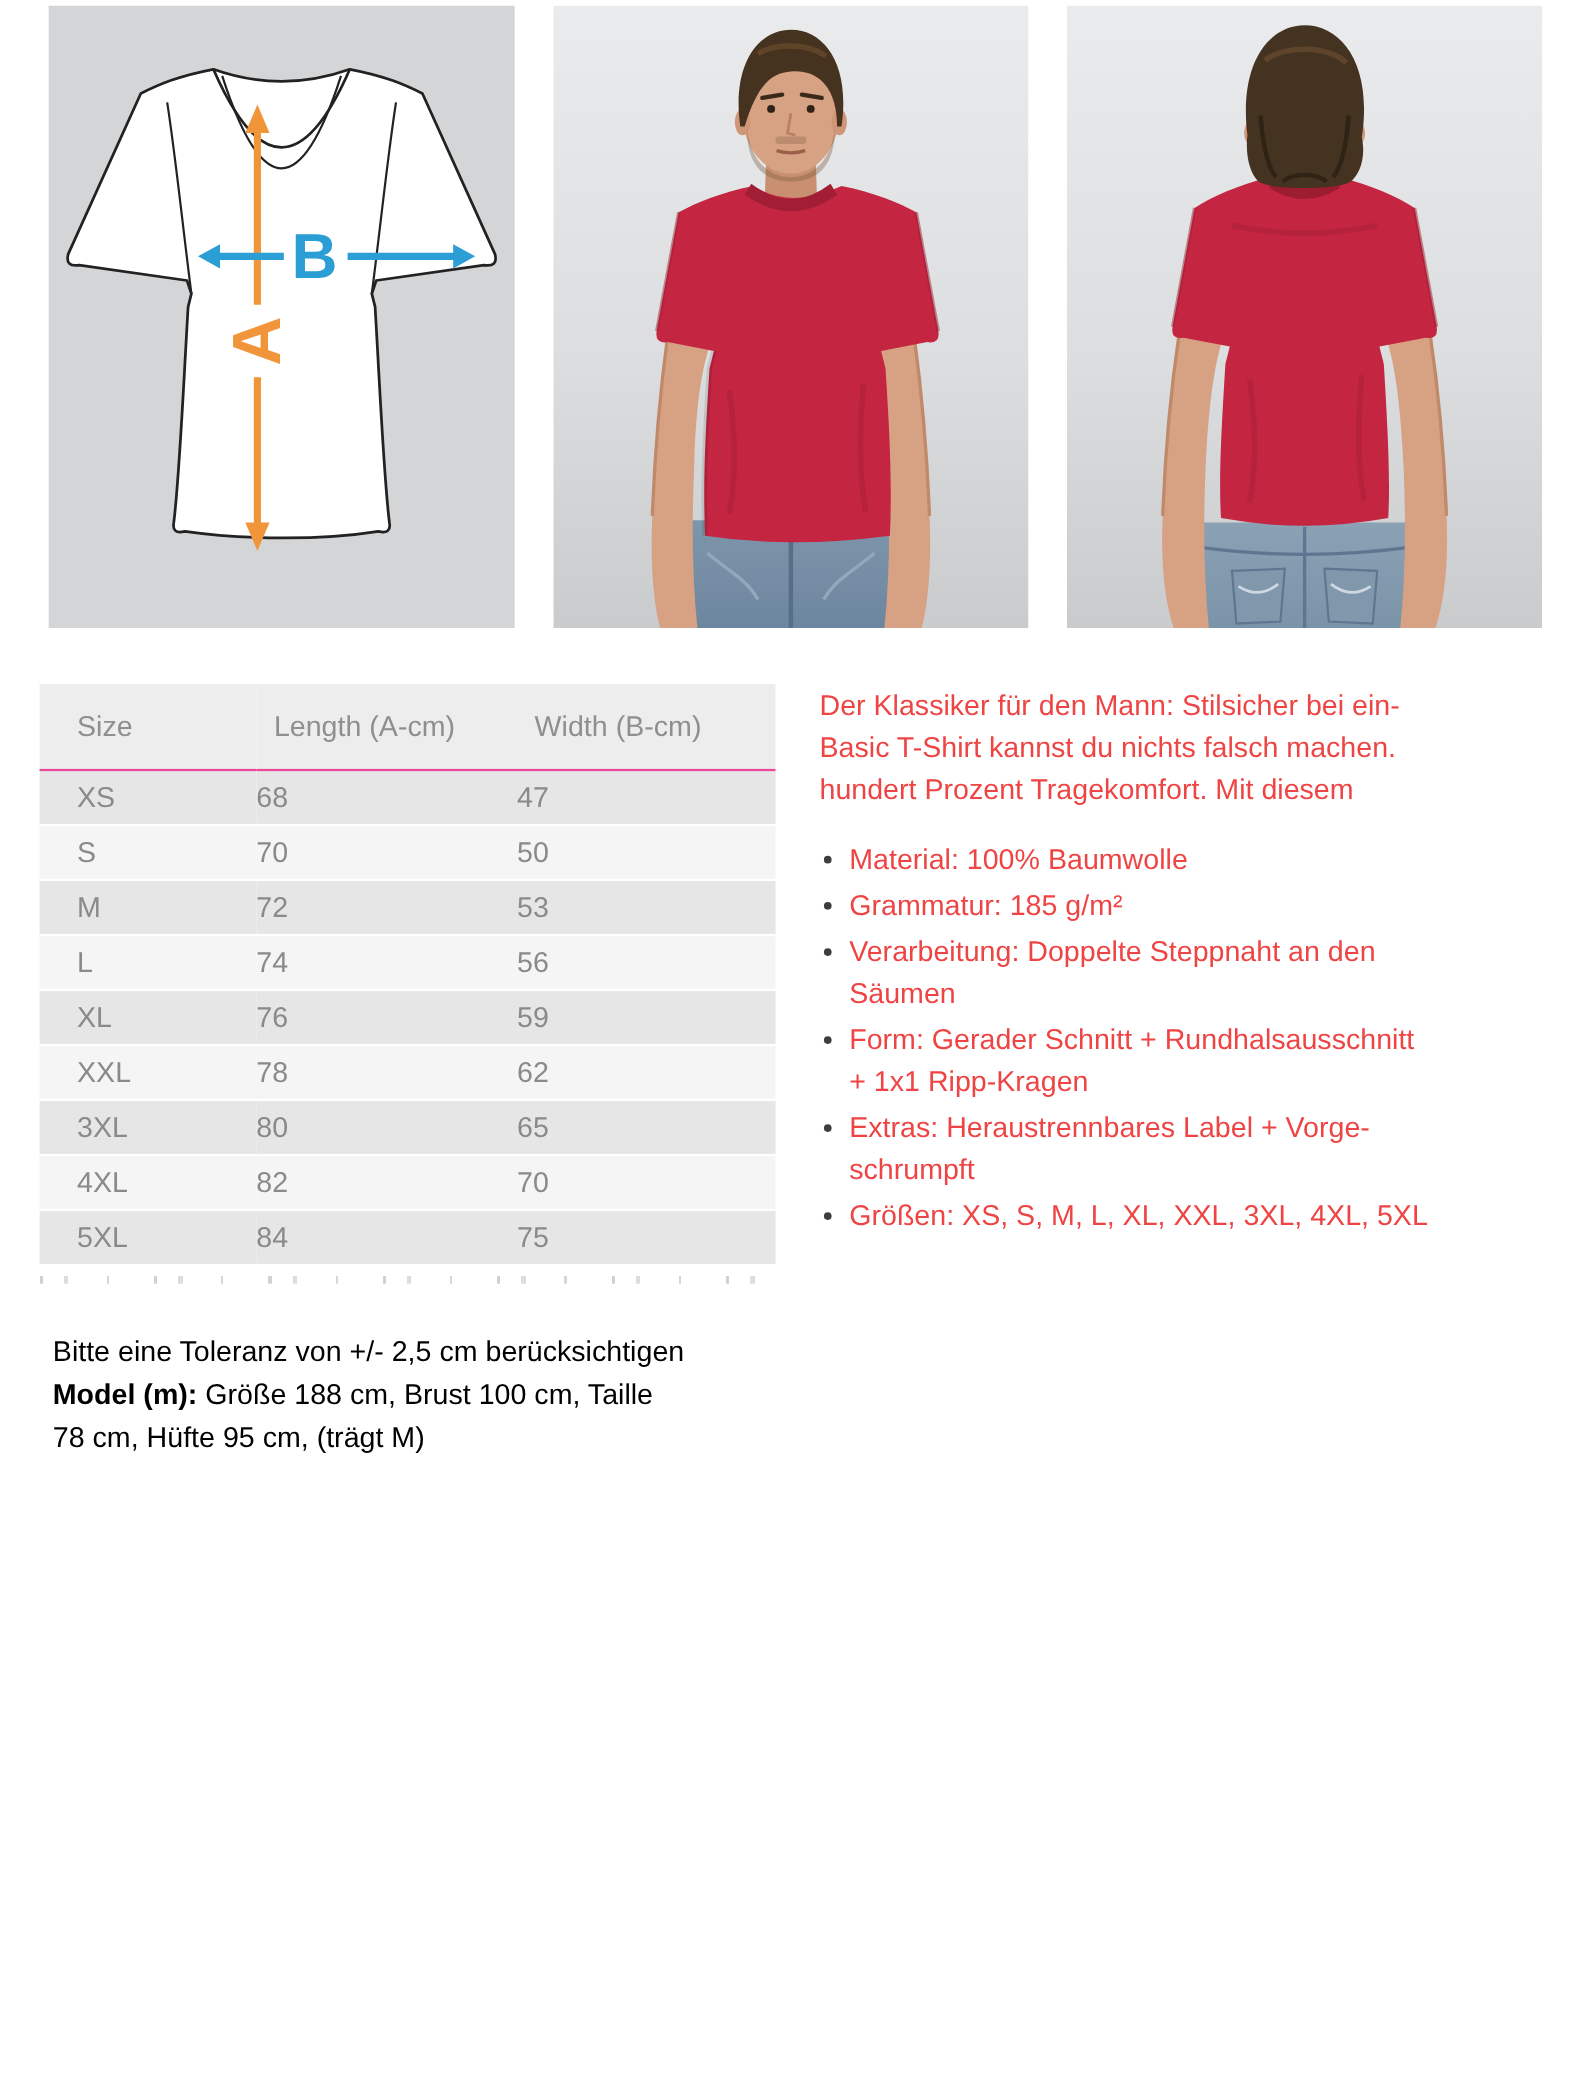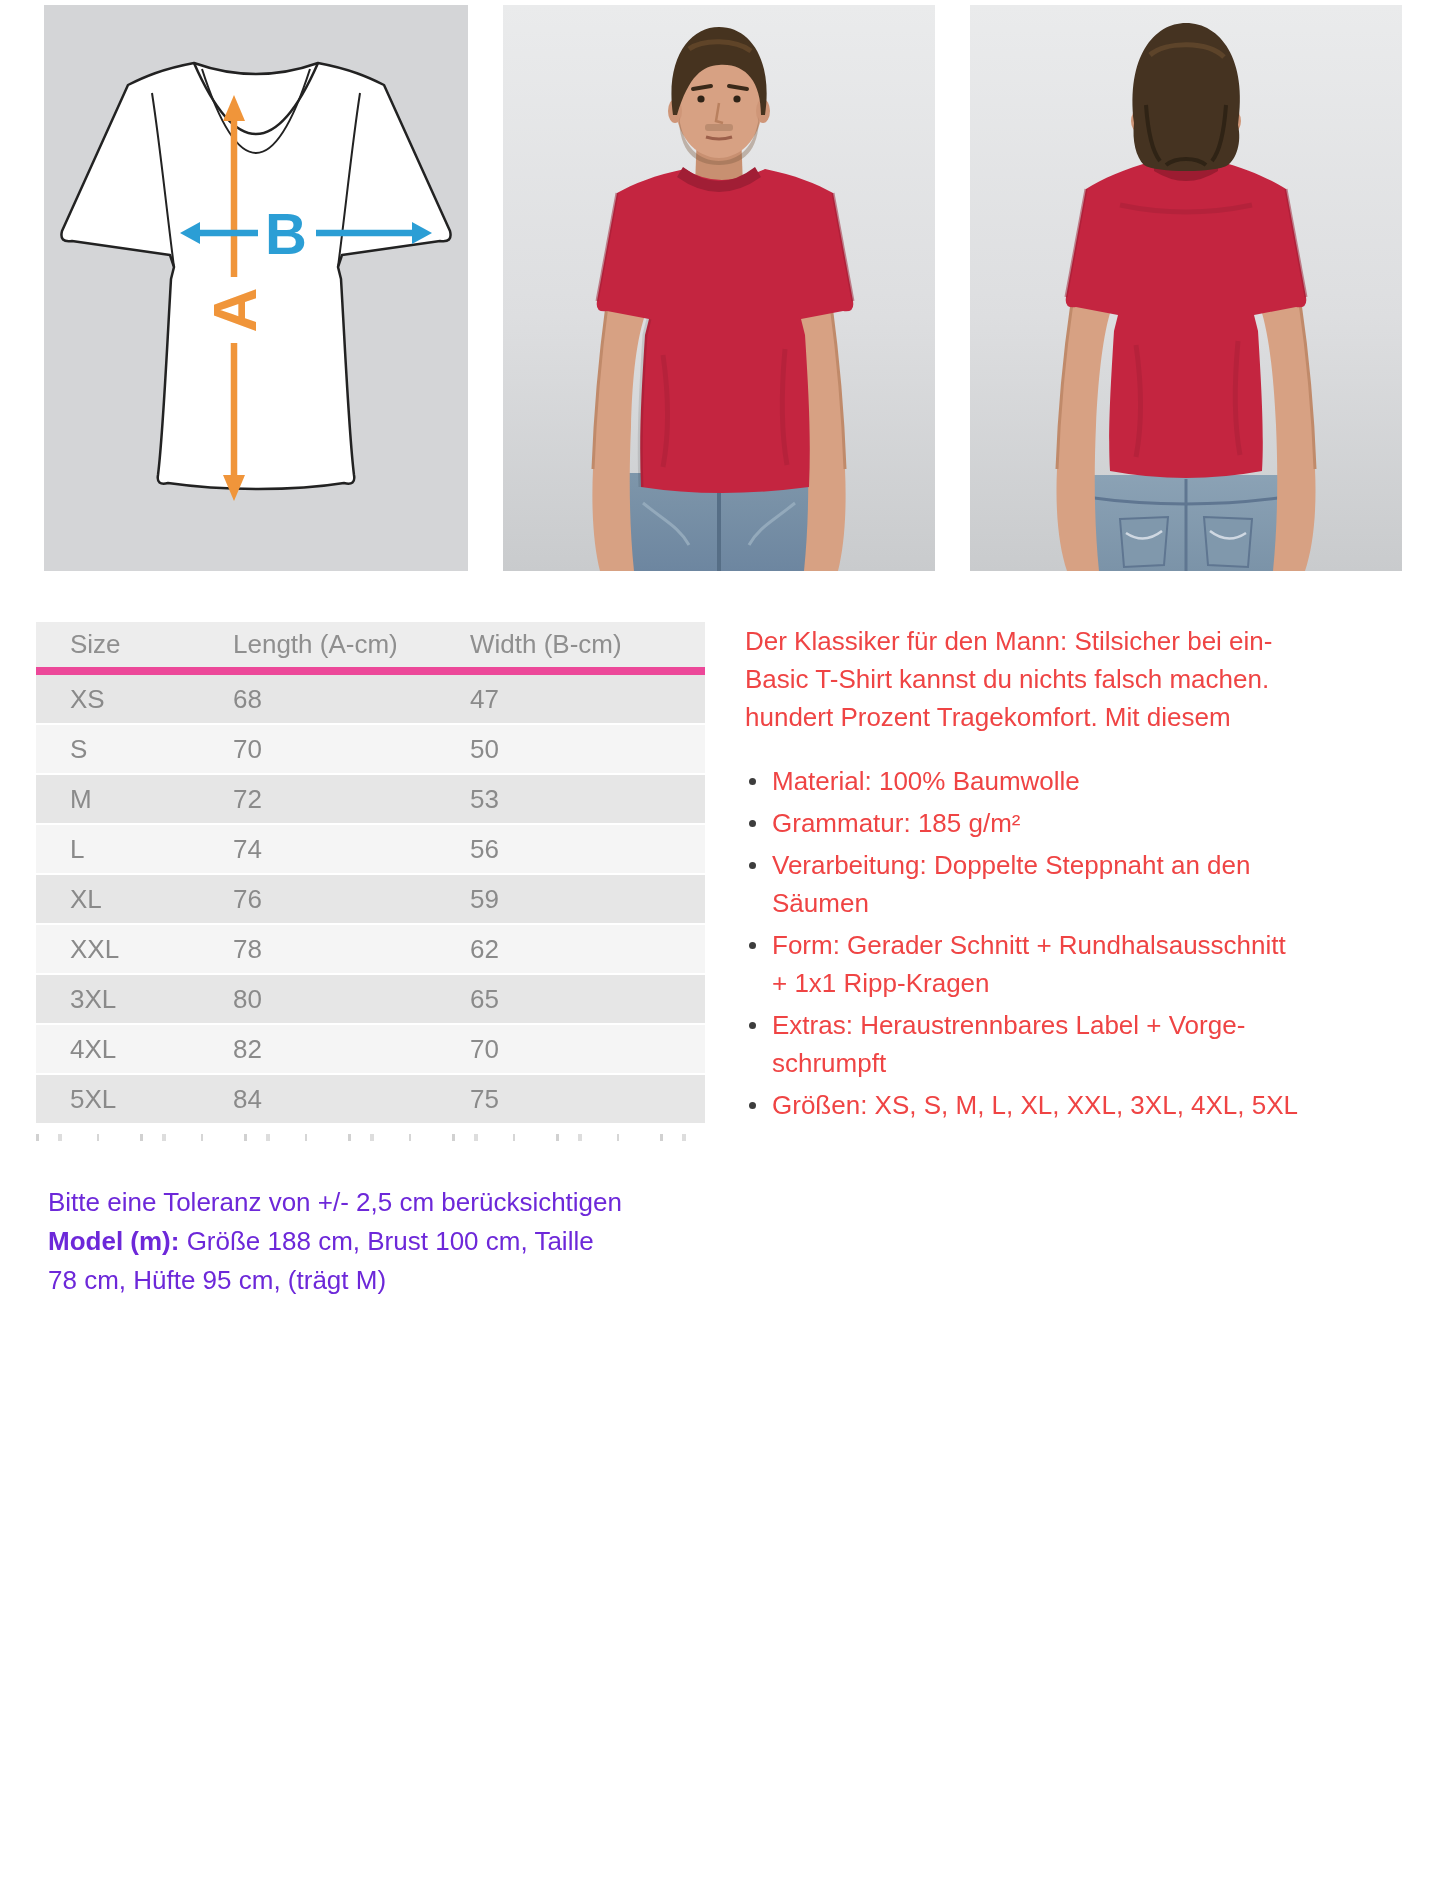--- a/index.html
+++ b/index.html
@@ -11,32 +11,32 @@
   .tile{margin:0;padding:0;flex:none;line-height:0;}
   .tile + .tile{margin-left:35px;}
   .tile svg{display:block;}
 
   
   .content{display:flex;align-items:flex-start;margin:51px 0 0 36px;}
   .left-col{width:669px;flex:none;}
   .right-col{margin-left:40px;width:620px;flex:none;font-size:26px;line-height:38px;color:#ef4444;}
 
   table.size-table{border-collapse:collapse;width:669px;table-layout:fixed;}
-  table.size-table th{height:45px;border-bottom:8px solid #ec4899;background:#ededed;color:#8f8f8f;
-    font-weight:normal;font-size:26px;text-align:left;vertical-align:middle;padding:0;}
+  table.size-table th{height:45px;border-bottom:2px solid #ec4899;background:#ededed;color:#8f8f8f;
+    font-weight:normal;font-size:26px;text-align:left;vertical-align:middle;padding:16px;}
   table.size-table td{height:48px;border-bottom:2px solid #fff;color:#8a8a8a;font-size:26px;
     text-align:left;vertical-align:middle;padding:0;margin-top:40px;}
   table.size-table tr.dark td{background:#e6e6e6;}
   table.size-table tr.light td{background:#f5f5f5;}
   table.size-table th:first-child, table.size-table td:first-child{padding-left:34px;}
 
   .artifact{width:669px;height:7px;margin-top:9px;opacity:.45;filter:blur(.6px);
     background-image:repeating-linear-gradient(90deg,#9a9a9a 0 3px,transparent 3px 22px,#b5b5b5 22px 26px,transparent 26px 61px,#a5a5a5 61px 63px,transparent 63px 104px);}
 
-  .notes{margin:42px 0 0 12px;font-size:26px;line-height:39px;color:#6d28d9;}
+  .notes{margin:42px 0 0 12px;font-size:26px;line-height:39px;color:#000000;}
   .line{white-space:nowrap;}
   .notes b{font-weight:bold;}
 
   .intro{margin:0;}
   ul.specs{list-style:none;margin:26px 0 0 0;padding:0;}
   ul.specs li{display:flex;align-items:flex-start;margin:0 0 4px 0;}
   .dot{width:7px;height:7px;border-radius:50%;background:#3d3d3d;margin:16px 16px 0 4px;flex:none;}
 </style>
 </head>
 <body>

